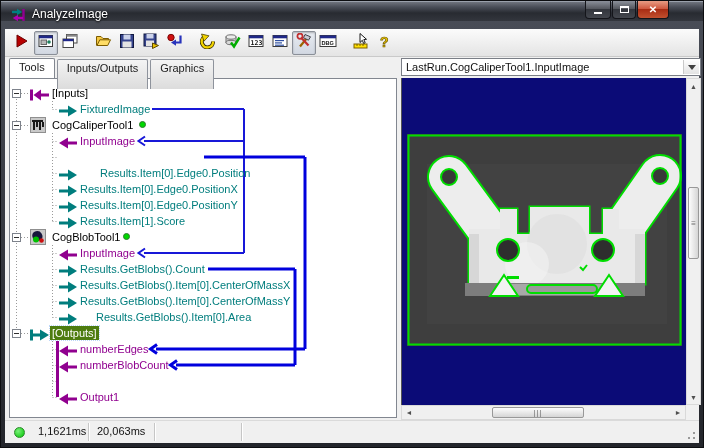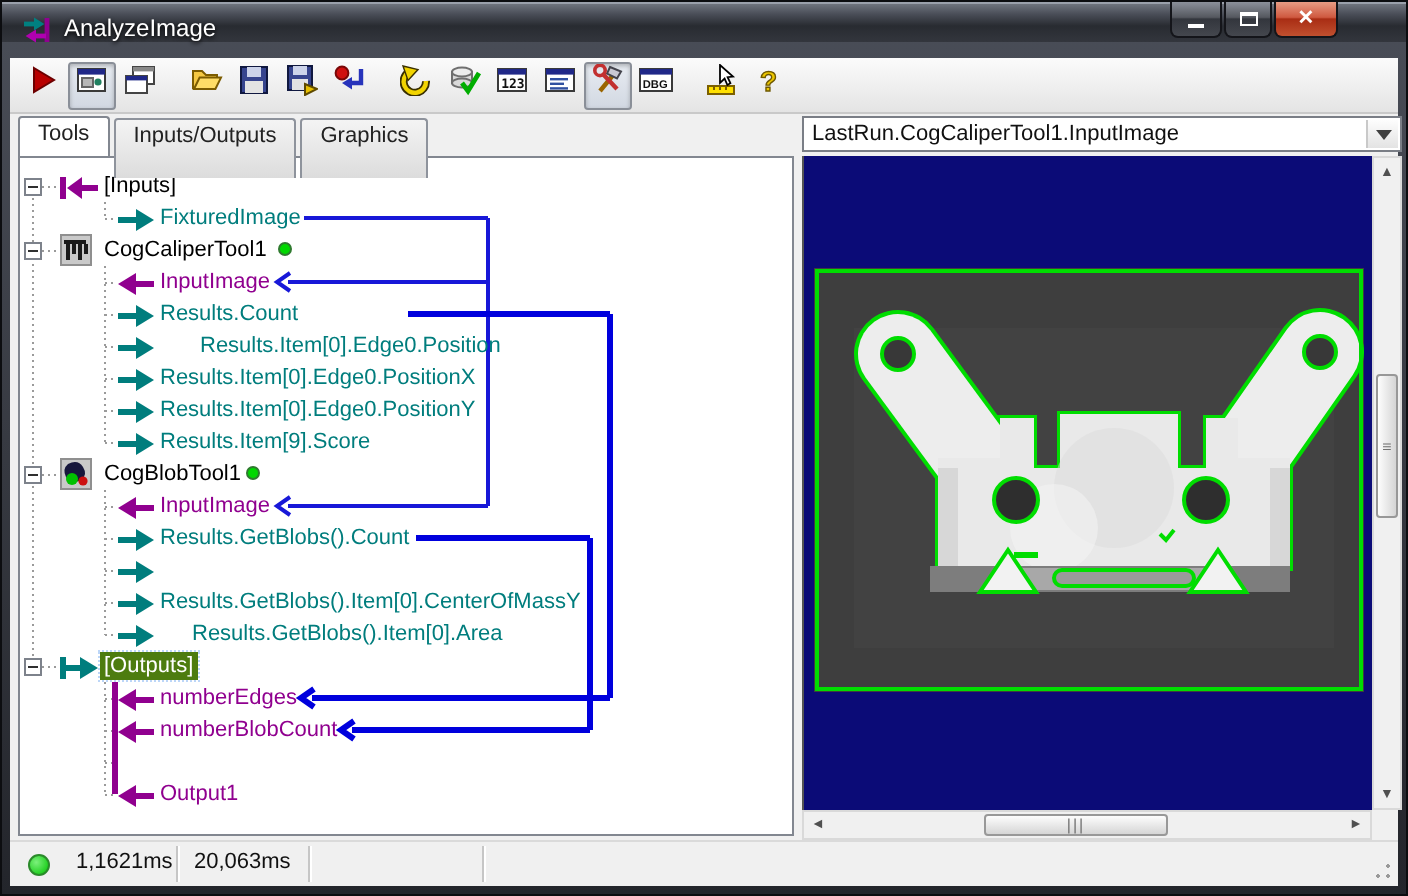--- a/index.html
+++ b/index.html
@@ -293,27 +293,20 @@
                 <span class="tlbl" style="left: 42px; color: rgb(0, 0, 0);">CogCaliperTool1</span>
                 <span class="rdot" style="left: 129.25px;"></span>
               </div>
               <div class="trow" style="top: 54px;">
                 <span class="ticon" style="left: 48px;"><svg width="20" height="12">
                     <path d="M9,6 H19" stroke="#90008f" stroke-width="3"></path>
                     <polygon points="10,0.5 1,6 10,11.5" fill="#90008f"></polygon>
                   </svg></span>
                 <span class="tlbl" style="left: 70px; color: rgb(144, 0, 143);">InputImage</span>
               </div>
-              <div class="trow" style="top: 70px;">
-                <span class="ticon" style="left: 48px;"><svg width="20" height="12">
-                    <path d="M1,6 H11" stroke="#007d7d" stroke-width="3"></path>
-                    <polygon points="10,0.5 19,6 10,11.5" fill="#007d7d"></polygon>
-                  </svg></span>
-                <span class="tlbl" style="left: 70px; color: rgb(0, 125, 125);">Results.Count</span>
-              </div>
               <div class="trow" style="top: 86px;">
                 <span class="ticon" style="left: 48px;"><svg width="20" height="12">
                     <path d="M1,6 H11" stroke="#007d7d" stroke-width="3"></path>
                     <polygon points="10,0.5 19,6 10,11.5" fill="#007d7d"></polygon>
                   </svg></span>
                 <span class="tlbl" style="left: 70px; color: rgb(0, 125, 125); padding-left: 20px;">Results.Item[0].Edge0.Position</span>
               </div>
               <div class="trow" style="top: 102px;">
                 <span class="ticon" style="left: 48px;"><svg width="20" height="12">
                     <path d="M1,6 H11" stroke="#007d7d" stroke-width="3"></path>
@@ -326,21 +319,21 @@
                     <path d="M1,6 H11" stroke="#007d7d" stroke-width="3"></path>
                     <polygon points="10,0.5 19,6 10,11.5" fill="#007d7d"></polygon>
                   </svg></span>
                 <span class="tlbl" style="left: 70px; color: rgb(0, 125, 125);">Results.Item[0].Edge0.PositionY</span>
               </div>
               <div class="trow" style="top: 134px;">
                 <span class="ticon" style="left: 48px;"><svg width="20" height="12">
                     <path d="M1,6 H11" stroke="#007d7d" stroke-width="3"></path>
                     <polygon points="10,0.5 19,6 10,11.5" fill="#007d7d"></polygon>
                   </svg></span>
-                <span class="tlbl" style="left: 70px; color: rgb(0, 125, 125);">Results.Item[9].Score</span>
+                <span class="tlbl" style="left: 70px; color: rgb(0, 125, 125);">Results.Item[1].Score</span>
               </div>
               <div class="trow" style="top: 150px;">
                 <div class="ebox"></div>
                 <span class="ticon" style="left: 20px; top: 0px;"><svg width="16" height="16">
                     <rect x="0.5" y="0.5" width="15" height="15" fill="#c9c9c9" stroke="#8f8f8f"></rect>
                     <path d="M4,3 q5,-2.5 7.5,1.5 q2.5,4 -1,6.5 q-5,2.5 -7.5,-1.5 q-2,-4 1,-6.5" fill="#17173c"></path>
                     <circle cx="6" cy="10.5" r="3" fill="#00c000"></circle>
                     <circle cx="11.5" cy="11.5" r="2.3" fill="#cc1010"></circle>
                   </svg></span>
                 <span class="tlbl" style="left: 42px; color: rgb(0, 0, 0);">CogBlobTool1</span>
@@ -358,20 +351,21 @@
                     <path d="M1,6 H11" stroke="#007d7d" stroke-width="3"></path>
                     <polygon points="10,0.5 19,6 10,11.5" fill="#007d7d"></polygon>
                   </svg></span>
                 <span class="tlbl" style="left: 70px; color: rgb(0, 125, 125);">Results.GetBlobs().Count</span>
               </div>
               <div class="trow" style="top: 198px;">
                 <span class="ticon" style="left: 48px;"><svg width="20" height="12">
                     <path d="M1,6 H11" stroke="#007d7d" stroke-width="3"></path>
                     <polygon points="10,0.5 19,6 10,11.5" fill="#007d7d"></polygon>
                   </svg></span>
+                <span class="tlbl" style="left: 70px; color: rgb(0, 125, 125);">Results.GetBlobs().Item[0].CenterOfMassX</span>
               </div>
               <div class="trow" style="top: 214px;">
                 <span class="ticon" style="left: 48px;"><svg width="20" height="12">
                     <path d="M1,6 H11" stroke="#007d7d" stroke-width="3"></path>
                     <polygon points="10,0.5 19,6 10,11.5" fill="#007d7d"></polygon>
                   </svg></span>
                 <span class="tlbl" style="left: 70px; color: rgb(0, 125, 125);">Results.GetBlobs().Item[0].CenterOfMassY</span>
               </div>
               <div class="trow" style="top: 230px;">
                 <span class="ticon" style="left: 48px;"><svg width="20" height="12">

